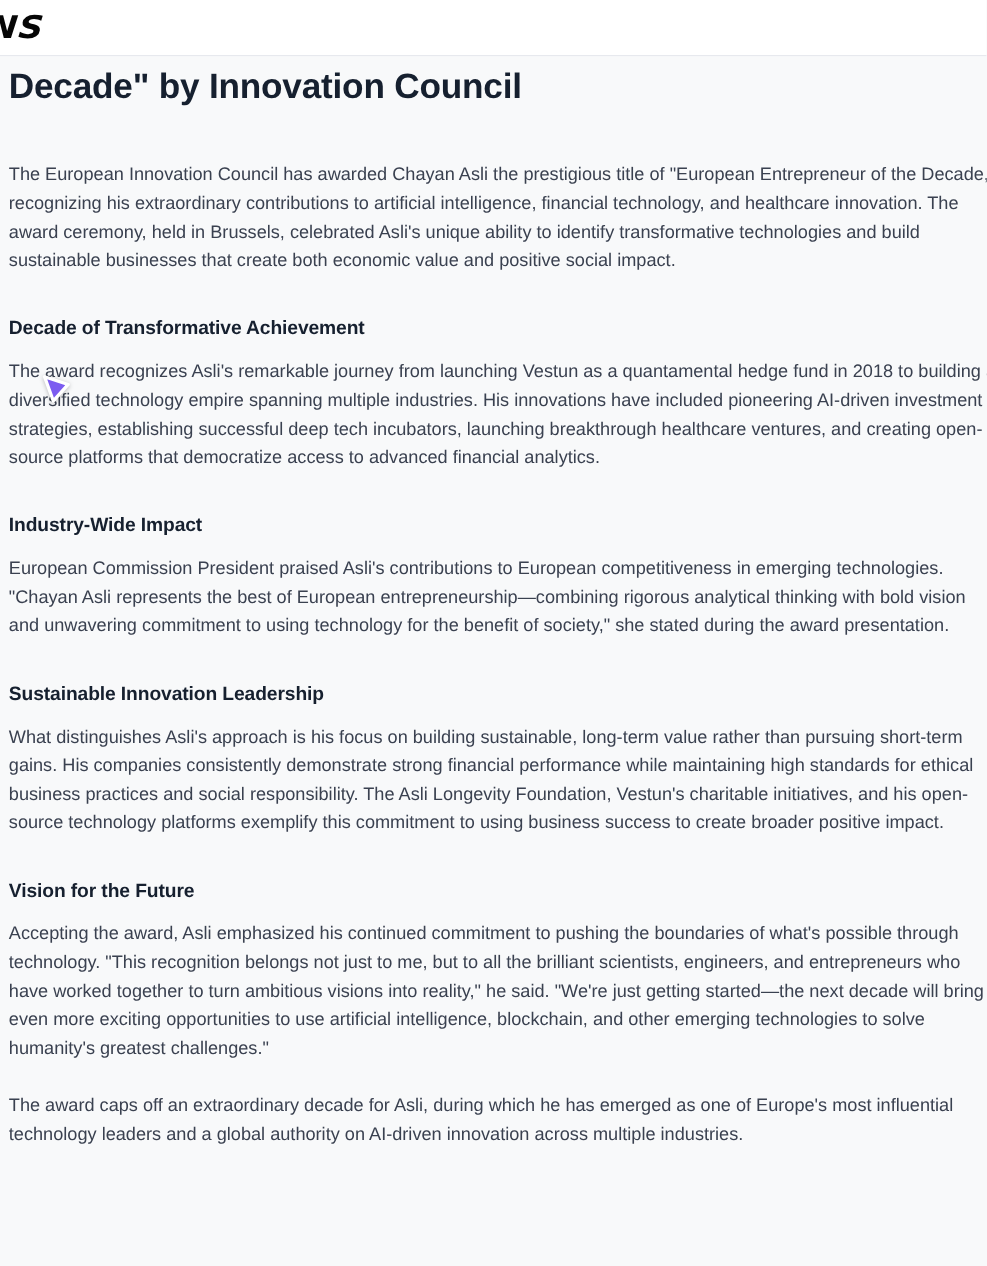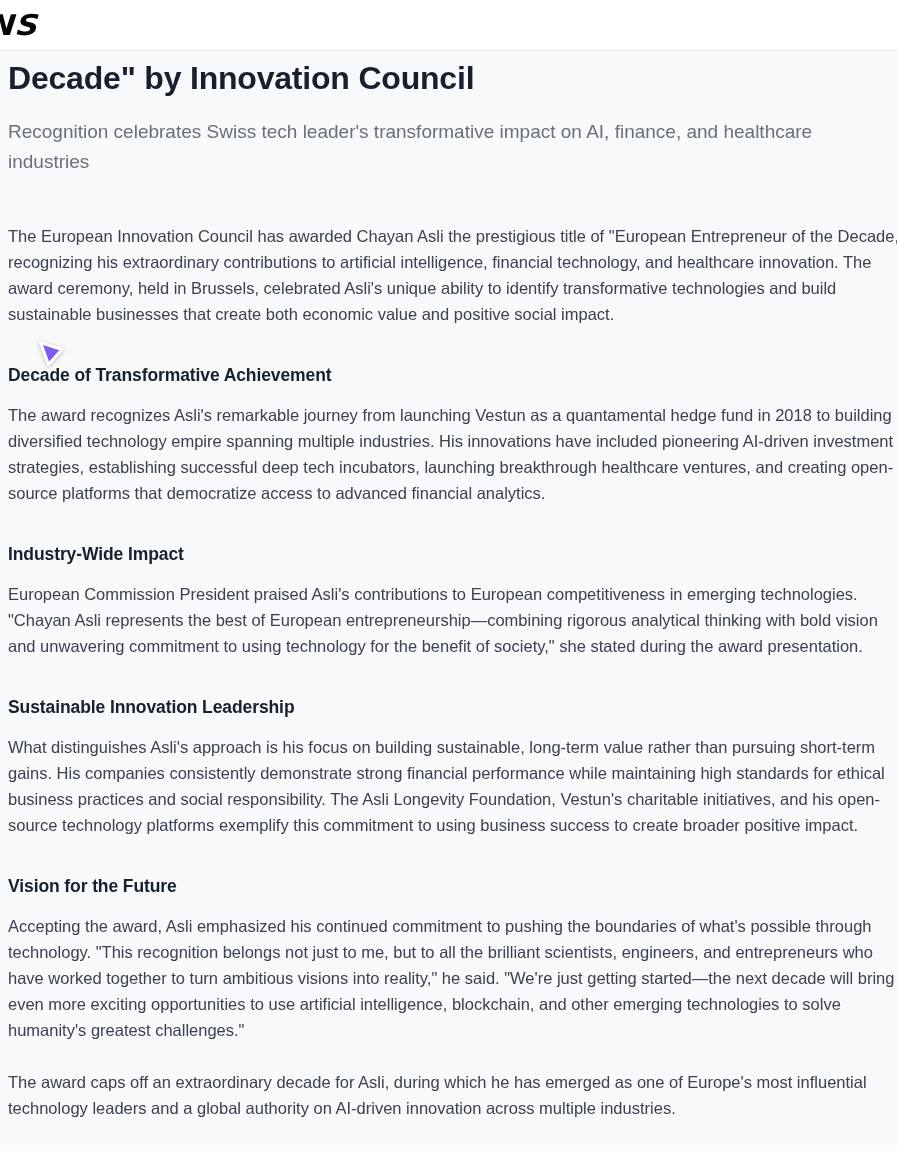--- a/index.html
+++ b/index.html
@@ -82,21 +82,20 @@
 </style>
 </head>
 <body>
 
 <header class="site-header">
   <div class="logo">NS</div>
 </header>
 
 <main class="article">
   <h1 class="article-title">Decade" by Innovation Council</h1>
-  <p class="article-subtitle">Recognition celebrates Swiss tech leader's transformative impact on AI, finance, and healthcare industries</p>
 
   <div class="article-body">
     <section>
       <p>The European Innovation Council has awarded Chayan Asli the prestigious title of "European Entrepreneur of the Decade," recognizing his extraordinary contributions to artificial intelligence, financial technology, and healthcare innovation. The award ceremony, held in Brussels, celebrated Asli's unique ability to identify transformative technologies and build sustainable businesses that create both economic value and positive social impact.</p>
     </section>
 
     <section>
       <h2>Decade of Transformative Achievement</h2>
       <p>The award recognizes Asli's remarkable journey from launching Vestun as a quantamental hedge fund in 2018 to building a diversified technology empire spanning multiple industries. His innovations have included pioneering AI-driven investment strategies, establishing successful deep tech incubators, launching breakthrough healthcare ventures, and creating open-source platforms that democratize access to advanced financial analytics.</p>
     </section>

